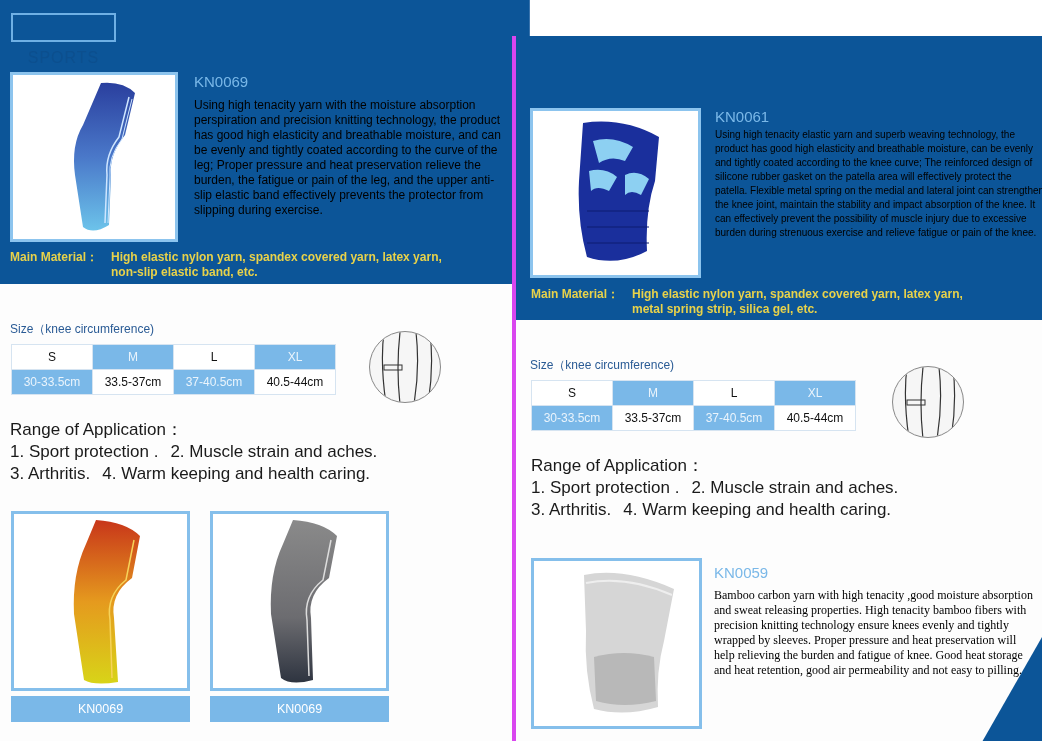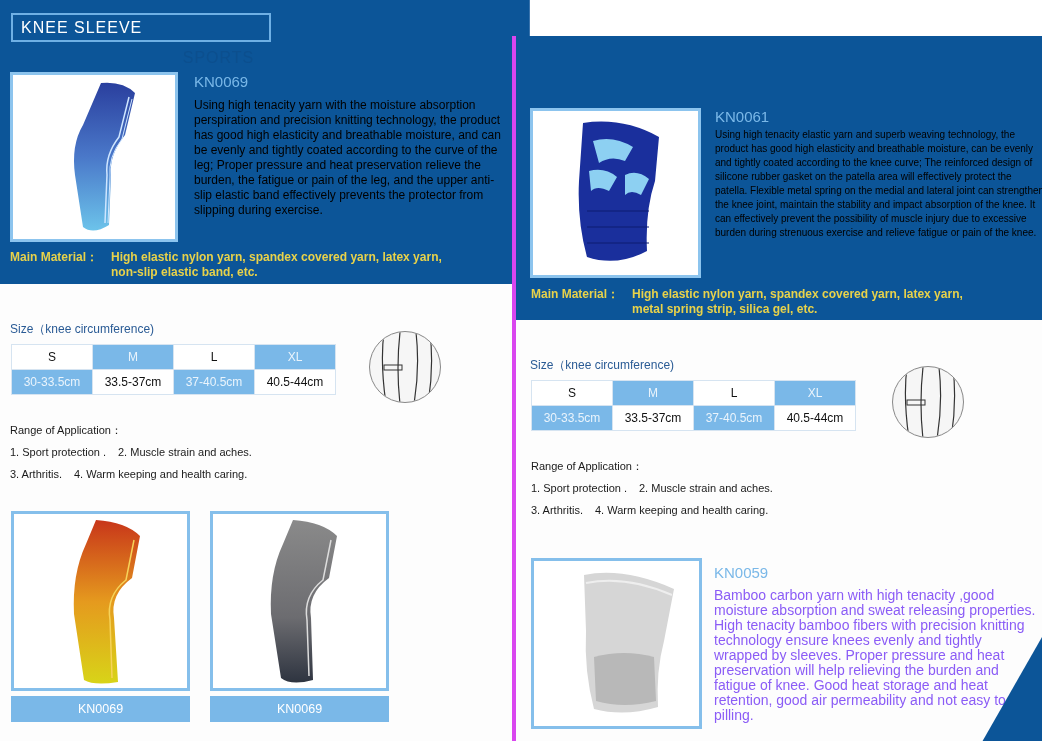--- a/index.html
+++ b/index.html
@@ -12,50 +12,49 @@
 
   .cat-header { position: absolute; left: 11px; top: 13px; height: 29px; display: flex; border: 2px solid #6fb0e5; }
   .cat-a { width: 155px; color: #ffffff; font-size: 16px; letter-spacing: 1px; line-height: 25px; padding-left: 8px; }
   .cat-b { width: 101px; background: #7ab8e8; color: #0c4f8e; font-size: 16px; letter-spacing: 1px; line-height: 25px; text-align: center; margin-top: 30px; }
 
   .prod-img { position: absolute; background: #ffffff; border: 3px solid #85bfeb; }
   .prod-img.onblue { border-color: #8cc4ee; }
   .prod-code { position: absolute; font-size: 15px; color: #7ab8e8; }
   .prod-desc { position: absolute; color: #000000; font-size: 12px; line-height: 15px; }
   .prod-desc.small { font-size: 10px; line-height: 14px; }
-  .prod-desc.dark { color: #8b5cf6; font-size: 14px; line-height: 15px; }
+  .prod-desc.dark { color: #000000; font-size: 12px; line-height: 15px; font-family: Liberation Serif, serif; }
 
   .material { position: absolute; font-size: 12px; line-height: 15px; color: #e8d24a; font-weight: bold; }
   .material .lbl { display: inline-block; }
   .material .val { position: absolute; top: 0; }
   .material .val2 { position: absolute; top: 15px; }
   .material.dark { color: #1b4f8a; font-weight: bold; }
 
   .size-title { position: absolute; font-size: 12px; color: #2a5b95; }
   .size-table { position: absolute; border-collapse: collapse; border: 1px solid #c5d9ec; }
   .size-table td { width: 81px; height: 25px; text-align: center; font-size: 12px; border: 1px solid #d6e4f1; }
   .size-table td.hl { background: #7ab8e8; color: #eaf4fc; }
   .size-table td.wh { background: #ffffff; color: #111111; }
   .knee-diagram { position: absolute; width: 72px; height: 72px; border-radius: 50%; border: 1.5px solid #888; background: #f6f6f6; overflow: hidden; }
 
-  .range { position: absolute; font-size: 11px; color: #1a1a1a; line-height: 22px; }
+  .range { position: absolute; font-size: 17px; color: #1a1a1a; line-height: 22px; }
   .range .r1 span, .range .r2 span { margin-right: 12px; }
 
   .caption { position: absolute; background: #7ab8e8; color: #ffffff; font-size: 12.5px; text-align: center; line-height: 26px; }
 
   .corner-tri { position: absolute; right: 0; bottom: 0; width: 0; height: 0; border-style: solid; border-width: 0 0 140px 80px; border-color: transparent transparent #0c5598 transparent; }
 </style>
 </head>
 <body>
 
 <div class="page left">
   <div class="blue-band"></div>
 
   <div class="cat-header">
-    <div class="cat-a">KNEE SLEEVE</div>
     <div class="cat-b">SPORTS</div>
   </div>
 
   <div class="prod-img onblue" style="left:10px;top:72px;width:168px;height:170px;">
     <svg width="162" height="164" viewBox="0 0 162 164">
       <defs>
         <linearGradient id="gBlue" x1="0" y1="0" x2="0" y2="1">
           <stop offset="0" stop-color="#2a3f9e"></stop>
             <stop offset="0.5" stop-color="#4a78c9"></stop>
             <stop offset="1" stop-color="#6cc3ea"></stop>

